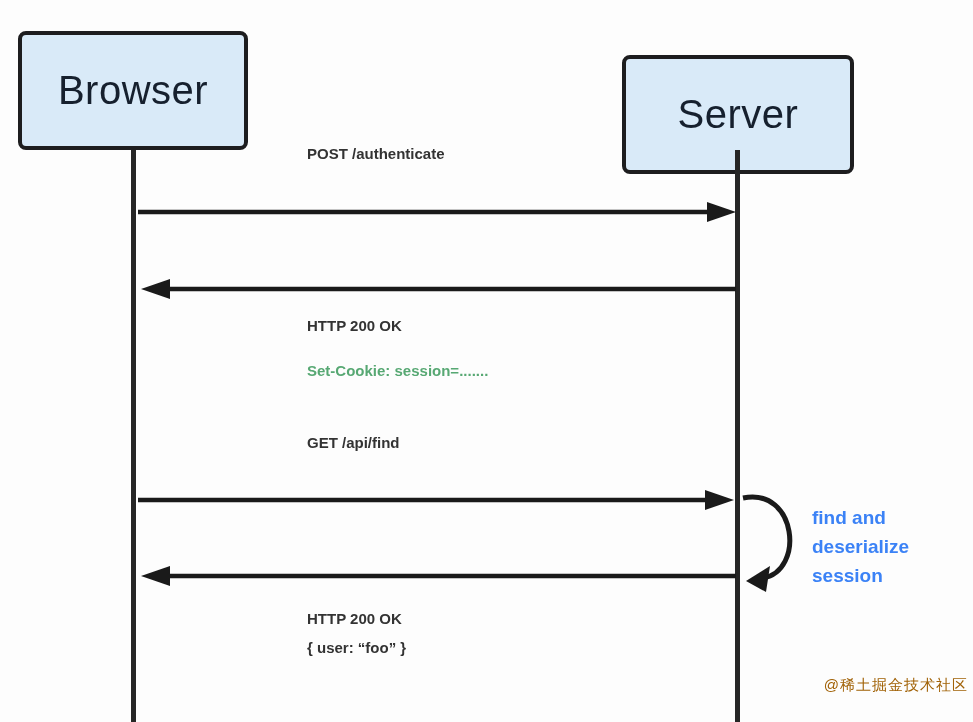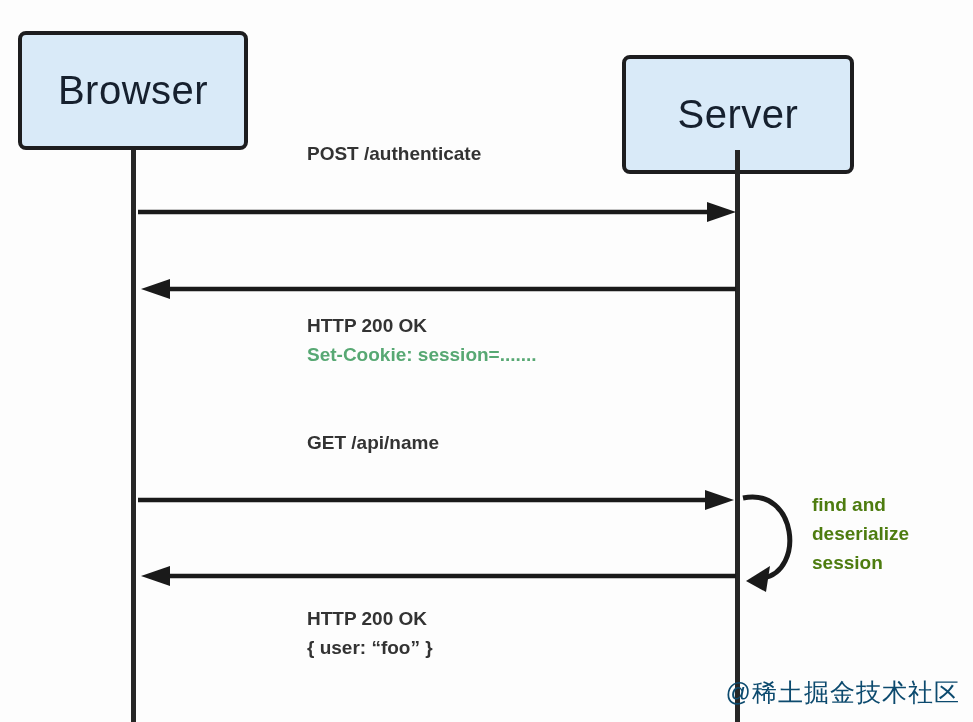--- a/index.html
+++ b/index.html
@@ -46,47 +46,47 @@
   svg.arrows {
     position: absolute;
     left: 0; top: 0;
     width: 973px;
     height: 722px;
     pointer-events: none;
   }
   .msg {
     position: absolute;
     left: 307px;
-    font-size: 19px;
+    font-size: 15px;
     font-weight: 600;
     line-height: 29px;
     color: #333333;
     white-space: nowrap;
   }
-  .msg .green { color: #57a873; }
+  .msg .green { color: #57a873; margin-top: 16px; }
   .msg1 { top: 139px; }
   .msg2 { top: 311px; }
   .msg3 { top: 428px; }
   .msg4 { top: 604px; }
   .self-note {
     position: absolute;
     left: 812px;
-    top: 490px;
+    top: 503px;
     font-size: 19px;
     font-weight: 600;
     line-height: 29px;
-    color: #4d7c0f;
+    color: #3b82f6;
     white-space: pre-line;
   }
   .watermark {
     position: absolute;
-    right: 13px;
+    right: 5px;
     top: 676px;
-    font-size: 25px;
-    color: #0c4a6e;
+    font-size: 15px;
+    color: #a16207;
     letter-spacing: 1px;
   }
 </style>
 </head>
 <body>
 
 <div class="canvas">
 
   <div class="actor-box browser">
     <span class="actor-label">Browser</span>
@@ -124,21 +124,21 @@
   <div class="msg msg1">
     <div>POST /authenticate</div>
   </div>
 
   <div class="msg msg2">
     <div>HTTP 200 OK</div>
     <div class="green">Set-Cookie: session=.......</div>
   </div>
 
   <div class="msg msg3">
-    <div>GET /api/name</div>
+    <div>GET /api/find</div>
   </div>
 
   <div class="msg msg4">
     <div>HTTP 200 OK</div>
     <div>{ user: “foo” }</div>
   </div>
 
   <div class="self-note">find and
 deserialize
 session</div>

